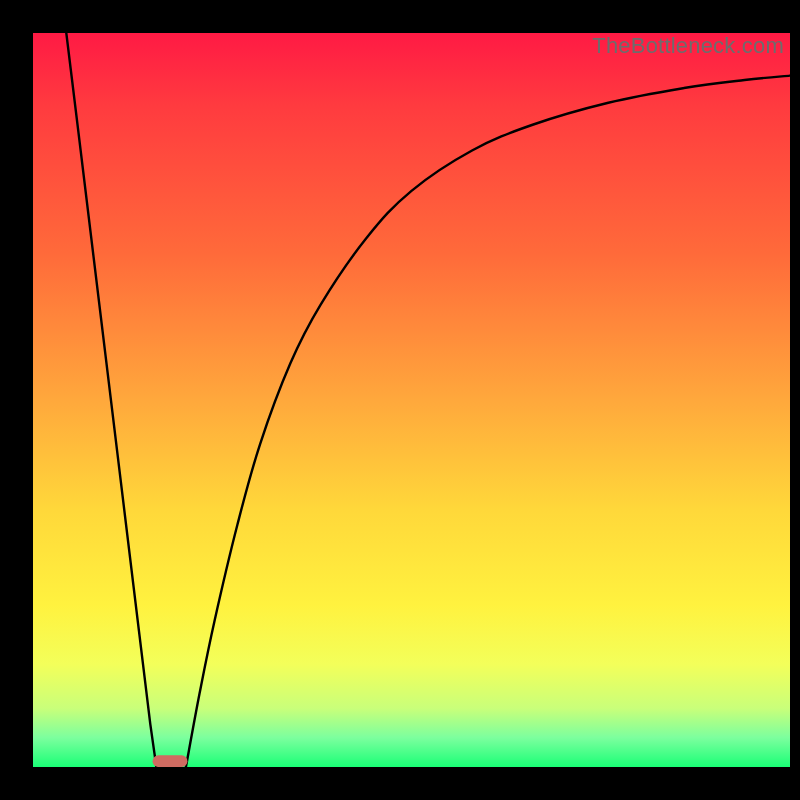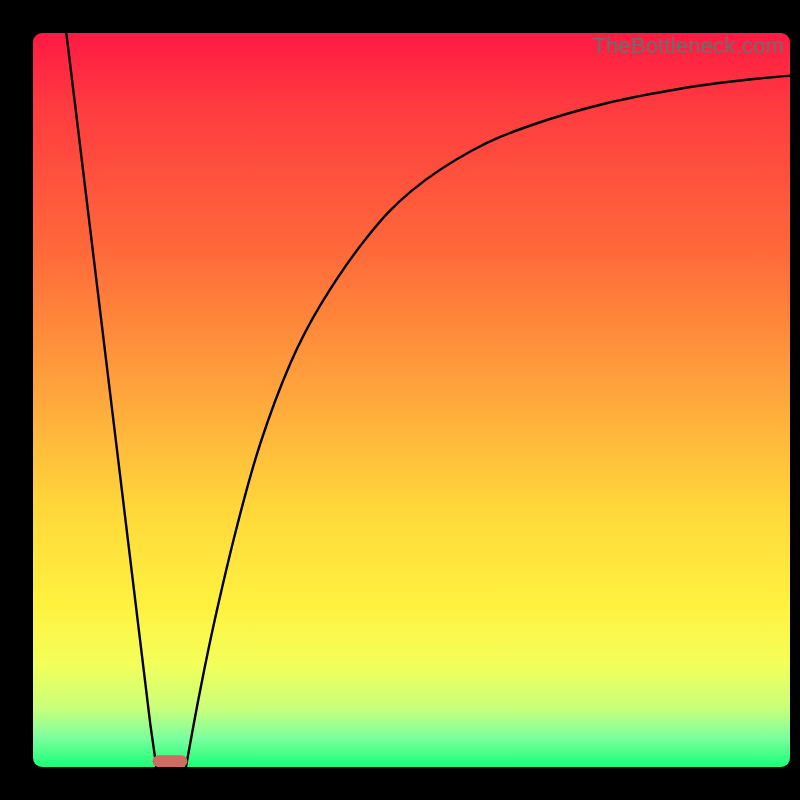--- a/index.html
+++ b/index.html
@@ -29,21 +29,20 @@
       #ff3b3f 10%,
       #ff6a3a 30%,
       #ffa83c 50%,
       #ffd83a 65%,
       #fff23f 78%,
       #f3ff5a 86%,
       #c9ff7a 92%,
       #7cff9e 96%,
       #1aff76 100%
     );
-    border-radius: 9px;
   }
   .watermark {
     position: absolute;
     top: 0px;
     right: 6px;
     color: #6d6d6d;
     font-size: 22px;
     font-weight: 500;
     letter-spacing: 0.2px;
     user-select: none;

